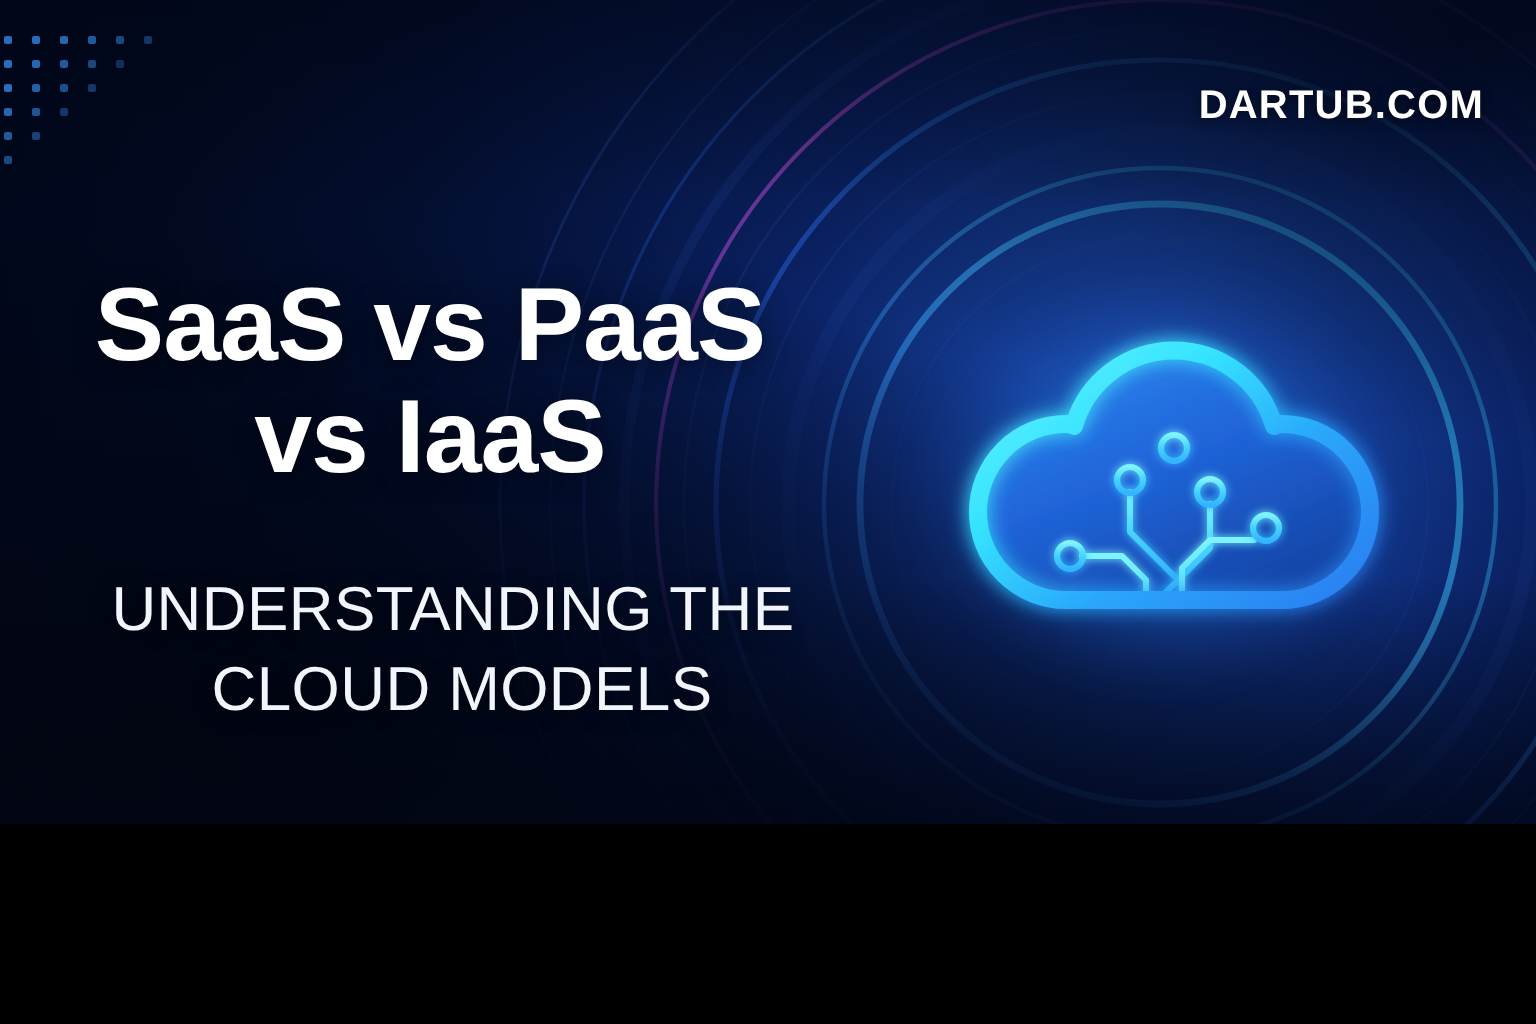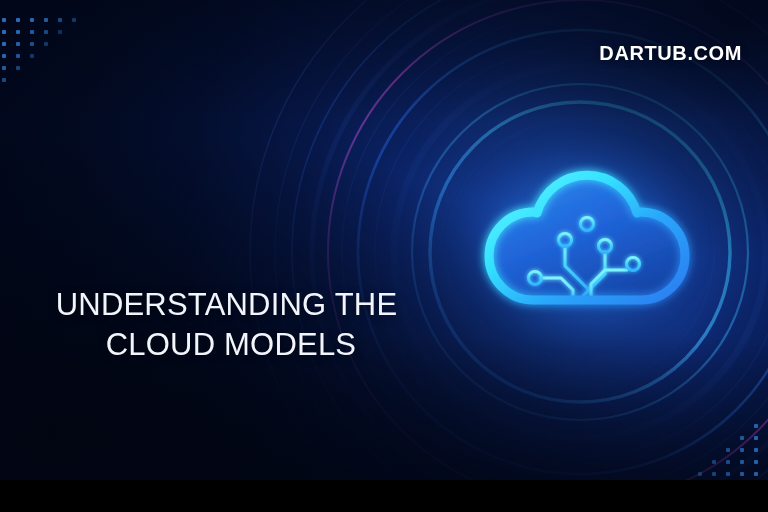--- a/index.html
+++ b/index.html
@@ -10,21 +10,21 @@
   body {
     width: 768px;
     height: 512px;
     overflow: hidden;
     font-family: "Liberation Sans", sans-serif;
   }
 
   #poster {
     position: relative;
     width: 768px;
-    height: 480px;
+    height: 412px;
     overflow: hidden;
     background: #a16207;
   }
 
   
   .bg-base {
     position: absolute;
     inset: 0;
     background:
       radial-gradient(circle at 76% 44%, #1d49a8 0%, #143a8e 12%, #0b2468 28%, #061645 45%, #030e2e 62%, #020a20 80%, #01061a 100%);
@@ -320,19 +320,23 @@
                  A 44,44 0 0 1 204,182
                  Z" fill="none" stroke="url(#cloudStroke)" stroke-width="9" stroke-linecap="round" stroke-linejoin="round"></path>
 
         <path d="M 120,182 L 180,182" stroke="none" fill="none"></path>
       </g>
     </svg>
   </div>
 
   <div class="brand">DARTUB.COM</div>
 
+  <div class="headline">
+    <span class="l1">SaaS vs PaaS</span>
+    <span class="l2">vs IaaS</span>
+  </div>
 
   <div class="subhead">
     <span class="l1">UNDERSTANDING THE</span>
     <span class="l2">CLOUD MODELS</span>
   </div>
 
 </div>
 
 </body></html>

